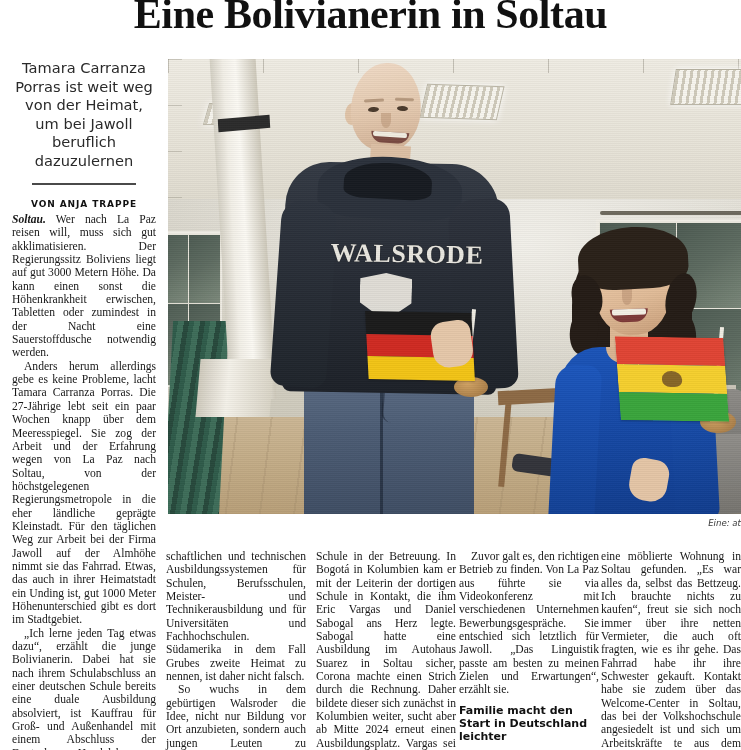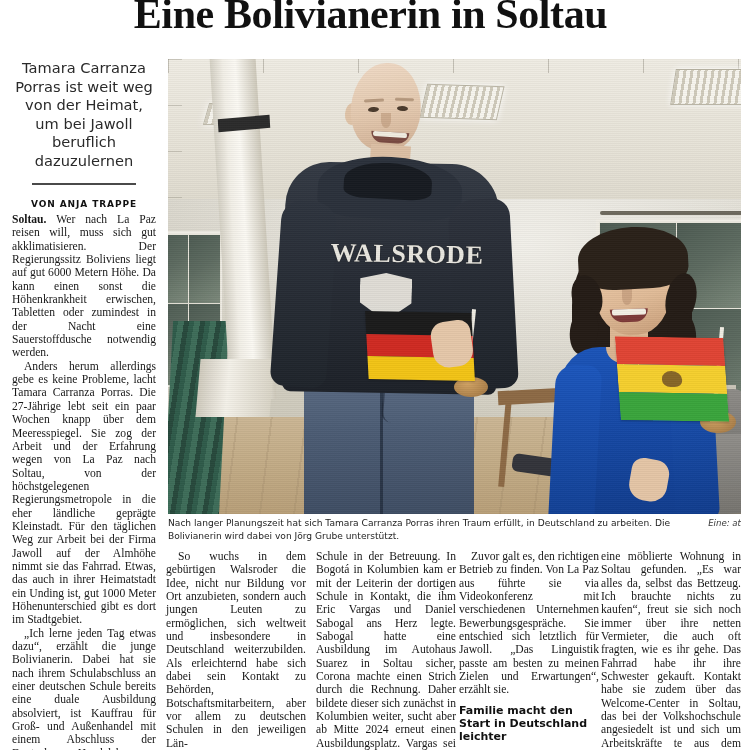--- a/index.html
+++ b/index.html
@@ -83,20 +83,21 @@
   }
   .bodycol p {
     margin: 0;
     text-indent: 12px;
   }
   .bodycol p.first {
     text-indent: 0;
   }
   .bodycol .lead {
     font-weight: bold;
+    font-style: italic;
   }
   .subhead {
     font-family: "DejaVu Sans", "Liberation Sans", sans-serif;
     font-size: 11px;
     line-height: 13px;
     font-weight: bold;
     color: #111;
     text-align: left;
     text-indent: 0 !important;
     margin-top: 7px !important;
@@ -690,31 +691,31 @@
         <i class="bo-g"></i>
       <span class="bo-emblem"></span>
     </div>
     <div class="ph-layer w-hand"></div>
 
     <div class="ph-layer photo-grain"></div>
   </div>
 
   <div class="caption">
     <span class="credit">Eine: at</span>
-    <span>Nach langer Planungszeit hat sich Tamara Carranza Porras ihren Traum erfüllt, in Deutschland zu arbeiten. Die Bolivianerin wird dabei von Jörg Grube unterstützt.</span>
   </div>
 
   <div class="bodycol" id="col1">
-    <p class="first"><span class="lead">Soltau.</span><span> Wer nach La Paz reisen will, muss sich gut akklimatisieren. Der Regierungssitz Boliviens liegt auf gut 6000 Metern Höhe. Da kann einen sonst die Höhenkrankheit erwischen, Tabletten oder zumindest in der Nacht eine Sauerstoffdusche notwendig werden.</span></p>
+    <p class="first"><span class="lead">Soltau.</span><span> Wer nach La Paz reisen will, muss sich gut akklimatisieren. Der Regierungssitz Boliviens liegt auf gut 3000 Metern Höhe. Da kann einen sonst die Höhenkrankheit erwischen, Tabletten oder zumindest in der Nacht eine Sauerstoffdusche notwendig werden.</span></p>
     <p>Anders herum allerdings gebe es keine Probleme, lacht Tamara Carranza Porras. Die 27-Jährige lebt seit ein paar Wochen knapp über dem Meeresspiegel. Sie zog der Arbeit und der Erfahrung wegen von La Paz nach Soltau, von der höchstgelegenen Regierungsmetropole in die eher ländliche geprägte Kleinstadt. Für den täglichen Weg zur Arbeit bei der Firma Jawoll auf der Almhöhe nimmt sie das Fahrrad. Etwas, das auch in ihrer Heimatstadt ein Unding ist, gut 1000 Meter Höhenunterschied gibt es dort im Stadtgebiet.</p>
     <p>„Ich lerne jeden Tag etwas dazu“, erzählt die junge Bolivianerin. Dabei hat sie nach ihrem Schulabschluss an einer deutschen Schule bereits eine duale Ausbildung absolviert, ist Kauffrau für Groß- und Außenhandel mit einem Abschluss der Deutschen Handelskammer. Und sie hat Linguistik und Französisch studiert, spricht zudem fließend Englisch. Jetzt ist sie für die Warendisposition bei Jawoll mitverantwortlich, muss dafür Sorge tragen, dass die Ware pünktlich bei den jeweiligen Märkten ankommt: „Und das alles auf Deutsch.“</p>
 
   </div>
 
   <div class="bodycol" id="col2">
+    <p class="first">schaftlichen und technischen Ausbildungssystemen für Schulen, Berufsschulen, Meister- und Technikerausbildung und für Universitäten und Fachhochschulen. Südamerika in dem Fall Grubes zweite Heimat zu nennen, ist daher nicht falsch.</p>
     <p>So wuchs in dem gebürtigen Walsroder die Idee, nicht nur Bildung vor Ort anzubieten, sondern auch jungen Leuten zu ermöglichen, sich weltweit und insbesondere in Deutschland weiterzubilden. Als erleichternd habe sich dabei sein Kontakt zu Behörden, Botschaftsmitarbeitern, aber vor allem zu deutschen Schulen in den jeweiligen Län-</p>
   </div>
 
   <div class="bodycol" id="col3">
     <p class="first">Schule in der Betreuung. In Bogotá in Kolumbien kam er mit der Leiterin der dortigen Schule in Kontakt, die ihm Eric Vargas und Daniel Sabogal ans Herz legte. Sabogal hatte eine Ausbildung im Autohaus Suarez in Soltau sicher, Corona machte einen Strich durch die Rechnung. Daher bildete dieser sich zunächst in Kolumbien weiter, sucht aber ab Mitte 2024 erneut einen Ausbildungsplatz. Vargas sei bereits als Au-pair bei Berlin in Arbeit und möchte eine Ausbildung im IT-Bereich absolvieren.</p>
 
   </div>
 
   <div class="bodycol" id="col4">
     <p>Zuvor galt es, den richtigen Betrieb zu finden. Von La Paz aus führte sie via Videokonferenz mit verschiedenen Unternehmen Bewerbungsgespräche. Sie entschied sich letztlich für Jawoll. „Das Linguistik passte am besten zu meinen Zielen und Erwartungen“, erzählt sie.</p>

